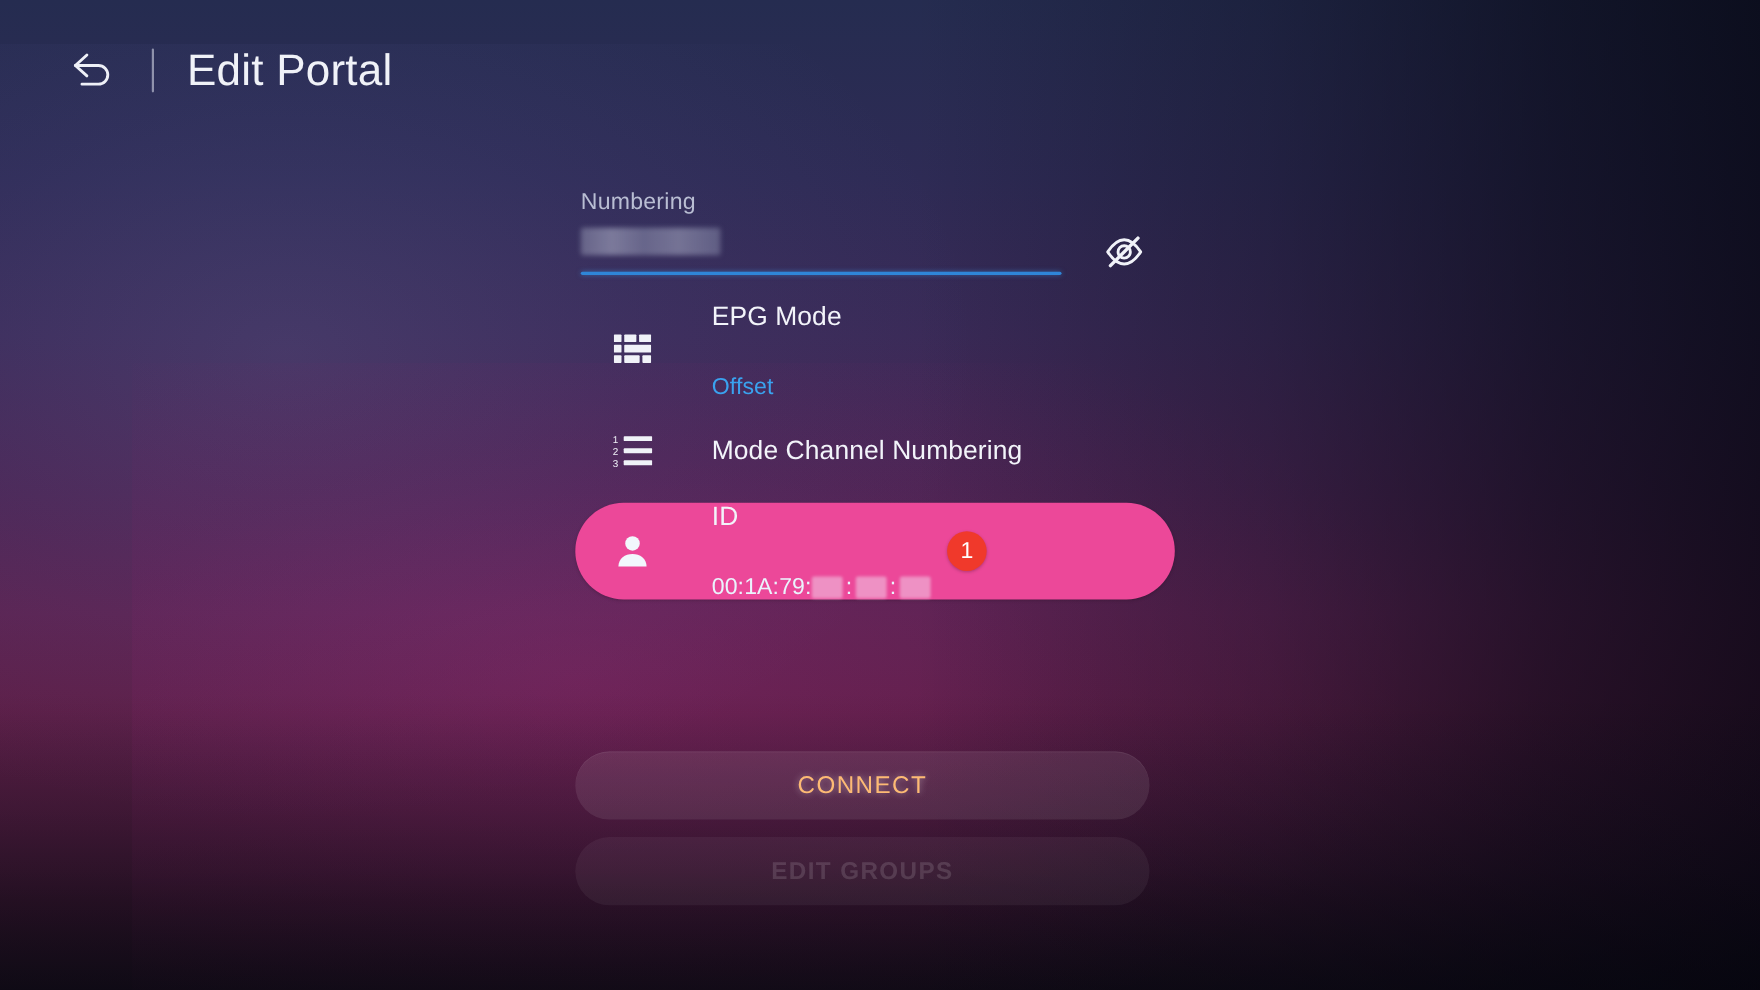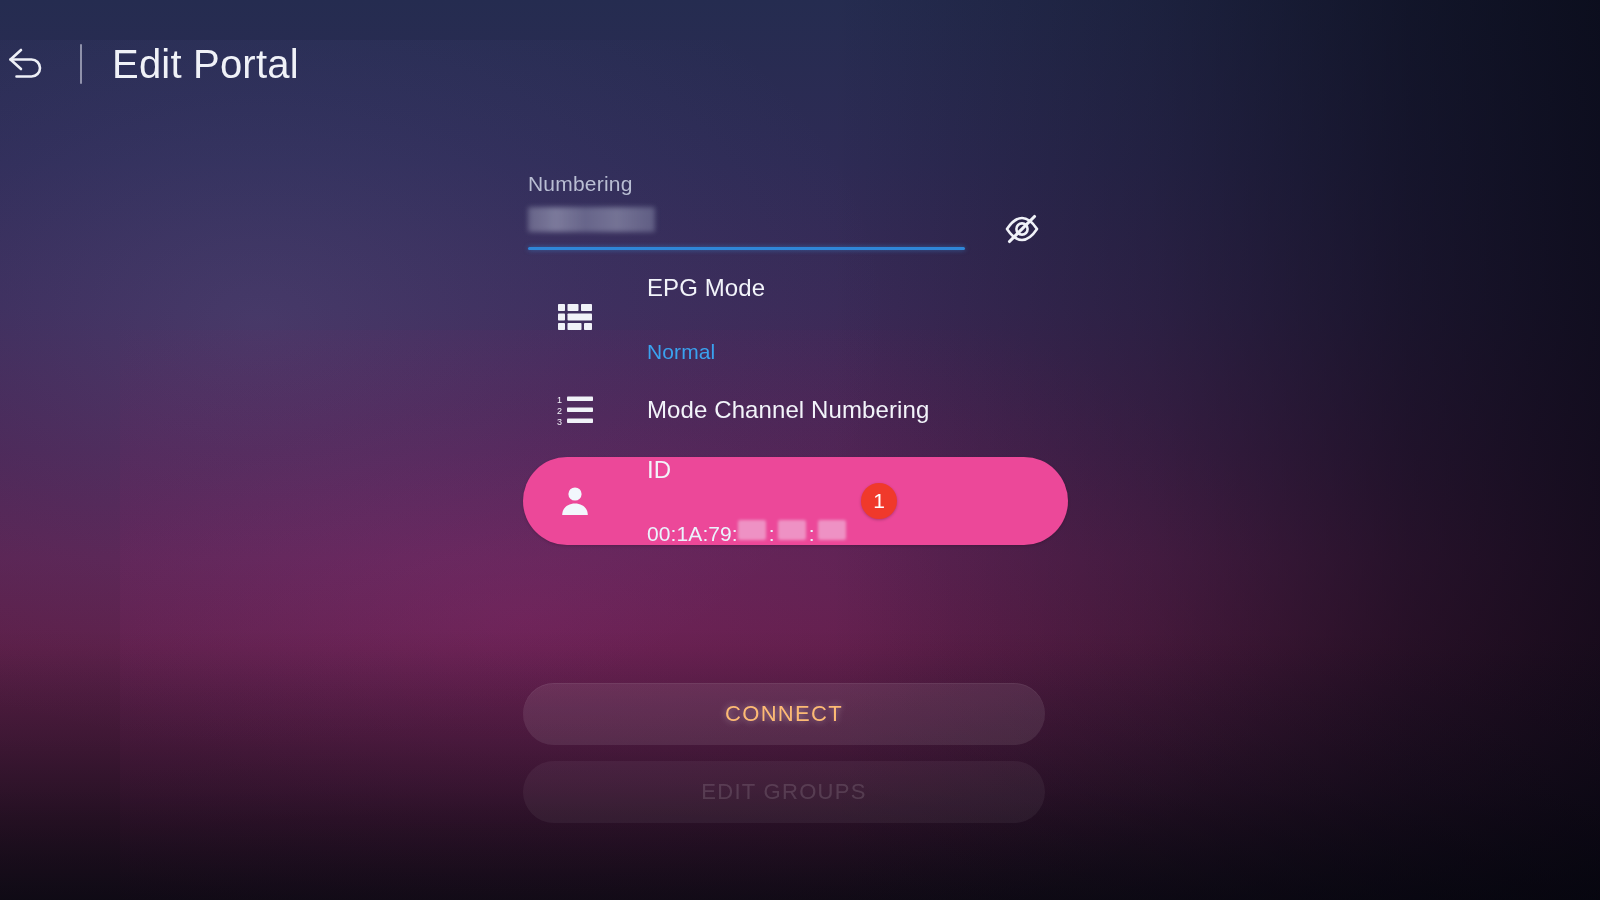--- a/index.html
+++ b/index.html
@@ -85,20 +85,21 @@
   .stage { position: absolute; inset: 0; z-index: 5; }
 
   
   .header {
     position: absolute;
     left: 0; top: 0;
     width: 100%;
     height: 128px;
     display: flex;
     align-items: center;
+    padding-left: 58px;
   }
   .back-btn {
     width: 56px; height: 56px;
     display: flex; align-items: center; justify-content: center;
     cursor: pointer;
   }
   .back-btn svg { display: block; }
   .header-divider {
     width: 2px;
     height: 40px;
@@ -203,20 +204,21 @@
     font-size: 21px;
     color: #3aa2ef;
     line-height: 1.30;
     margin-top: 3px;
     letter-spacing: 0.1px;
     white-space: nowrap;
   }
   .setting-row.selected .row-sub {
     color: #eaf4fd;
     display: flex;
+    align-items: center;
   }
   .mac-prefix { white-space: pre; }
   .mac-hidden {
     display: inline-block;
     width: 28px; height: 20px;
     background: rgba(240,248,255,0.42);
     border-radius: 2px;
     vertical-align: -2px;
     filter: blur(1.4px);
   }
@@ -257,20 +259,21 @@
     background: rgba(255,255,255,0.085);
     color: #fdba74;
     text-shadow: 0 0 7px rgba(255,255,255,0.45);
     box-shadow: inset 0 1px 0 rgba(255,255,255,0.06);
   }
   .btn-edit-groups {
     margin-top: 16px;
     background: rgba(255,255,255,0.050);
     color: rgba(255,255,255,0.135);
     cursor: default;
+    font-weight: bold;
   }
 </style>
 </head>
 <body>
 
 <div class="bg-root"></div>
 <div class="bg-glow-left"></div>
 <div class="bg-glow-mid"></div>
 <div class="bg-vignette-right"></div>
 <div class="bg-vignette-bottom"></div>
@@ -313,21 +316,21 @@
           <rect x="23" y="1" width="11" height="7" rx="0.8"></rect>
           <rect x="0" y="10.5" width="7" height="7" rx="0.8"></rect>
           <rect x="9.5" y="10.5" width="24.5" height="7" rx="0.8"></rect>
           <rect x="0" y="20" width="7" height="7" rx="0.8"></rect>
           <rect x="9.5" y="20" width="14" height="7" rx="0.8"></rect>
           <rect x="26" y="20" width="8" height="7" rx="0.8"></rect>
         </svg>
       </div>
       <div class="row-text">
         <div class="row-title">EPG Mode</div>
-        <div class="row-sub">Normal</div>
+        <div class="row-sub">Offset</div>
       </div>
     </div>
 
 
     <div class="setting-row" style="margin-top:3px;">
       <div class="row-icon">
         <svg width="36" height="32" viewBox="0 0 36 32" fill="#f0f2f8">
           <text x="0" y="8.5" font-family="Liberation Sans, sans-serif" font-size="9" fill="#f0f2f8">1</text>
           <text x="0" y="19.5" font-family="Liberation Sans, sans-serif" font-size="9" fill="#f0f2f8">2</text>
           <text x="0" y="30.5" font-family="Liberation Sans, sans-serif" font-size="9" fill="#f0f2f8">3</text>

